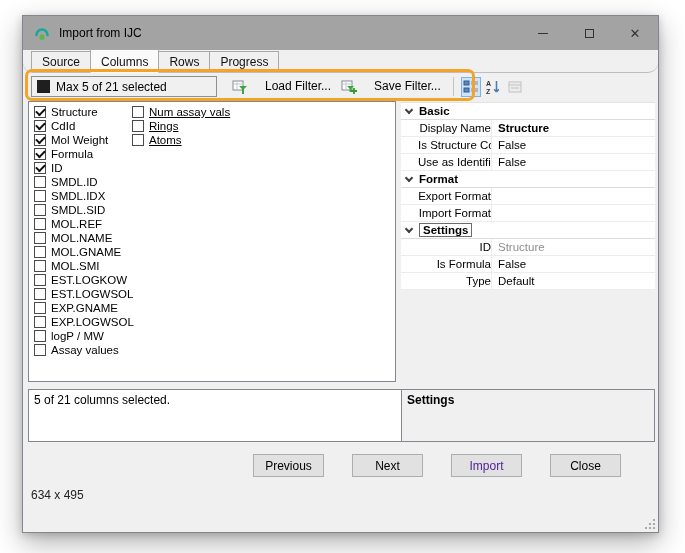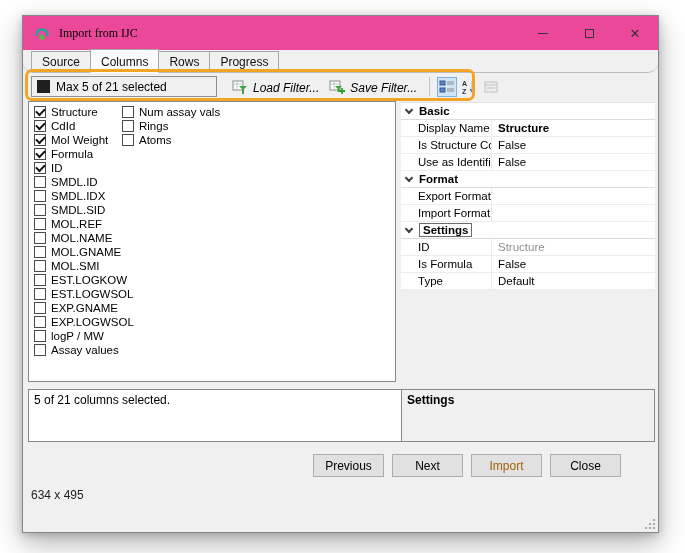--- a/index.html
+++ b/index.html
@@ -5,21 +5,21 @@
   * { box-sizing: border-box; margin: 0; padding: 0; }
   html, body { width: 685px; height: 553px; background: #ffffff; overflow: hidden;
                font-family: "Liberation Sans", sans-serif; }
   .stage { position: relative; width: 685px; height: 553px; }
 
   
   .window { position: absolute; left: 22px; top: 15px; width: 637px; height: 518px;
             background: #f0f0f0; border: 1px solid #80878f;
             box-shadow: 0 10px 26px rgba(0,0,0,.30), 0 2px 8px rgba(0,0,0,.18); }
 
-  .titlebar { height: 34px; background: #ec4899; display: flex; align-items: center; font-family: Liberation Serif, serif; }
+  .titlebar { height: 34px; background: #a3a3a3; display: flex; align-items: center; }
   .title-icon { width: 18px; height: 18px; margin-left: 10px; flex: 0 0 auto; }
   .title-text { margin-left: 8px; font-size: 12px; color: #000; }
   .win-controls { margin-left: auto; display: flex; height: 100%; }
   .win-btn { width: 46px; height: 100%; display: flex; align-items: center; justify-content: center; cursor: default; }
   .min-glyph { width: 10px; height: 1px; background: #333; }
   .max-glyph { width: 9px; height: 9px; border: 1px solid #333; }
   .close-glyph { font-size: 13px; color: #333; line-height: 1; }
 
   
   .tabstrip { height: 23px; background: #f0f0f0; display: flex; align-items: flex-end;
@@ -28,67 +28,67 @@
          border-bottom: none; padding: 3px 10px 3px; margin-right: -1px; position: relative; }
   .tab.active { background: #fafafa; padding-top: 5px; margin-bottom: -1px;
                 border-bottom: 1px solid #fafafa; z-index: 2; }
 
   
   .toolbar { height: 27px; display: flex; align-items: center; padding-left: 8px; background: #f0f0f0; }
   .tb-group { width: 186px; height: 21px; border: 1px solid #8f8f8f; display: flex;
               align-items: center; padding: 0 5px; margin-right: 10px; background: #f0f0f0; }
   .tb-check { width: 13px; height: 13px; background: #1f1f1f; border: 1px solid #1f1f1f; flex: 0 0 auto; }
   .tb-label { font-size: 12px; margin-left: 6px; white-space: nowrap; }
-  .tb-btn { display: flex; align-items: flex-end; gap: 5px; font-size: 12px; padding: 3px 5px;
-            white-space: nowrap; cursor: default; font-style: italic; }
+  .tb-btn { display: flex; align-items: flex-start; gap: 17px; font-size: 12px; padding: 3px 5px;
+            white-space: nowrap; cursor: default; }
   .tb-sep { width: 1px; height: 19px; background: #c3c3c3; margin: 0 7px; }
   .icon-btn { width: 20px; height: 20px; display: flex; align-items: center; justify-content: center;
               margin-right: 2px; border: 1px solid transparent; }
   .icon-btn.toggled { background: #cfe4f7; border: 1px solid #7eb0e2; }
   .icon-btn.disabled svg { opacity: .45; }
 
   
   .highlight { position: absolute; left: 2px; top: 53px; width: 450px; height: 32px;
                border: 3px solid #f3a427; border-radius: 7px; z-index: 9; pointer-events: none; }
 
   
   .list-panel { position: absolute; left: 5px; top: 85px; width: 368px; height: 281px;
                 background: #fff; border: 1px solid #828790; }
   .list-col { position: absolute; top: 3px; }
   .col1 { left: 5px; }
-  .col2 { left: 93px; }
+  .col2 { left: 103px; text-decoration: underline; }
   .list-item { display: flex; align-items: center; height: 14px; gap: 5px; font-size: 11.5px; white-space: nowrap; }
   .cb { width: 12px; height: 12px; border: 1px solid #4a4a4a; background: #fff; position: relative; flex: 0 0 auto; }
   .cb.checked::after { content: ""; position: absolute; left: 1px; top: 1px; width: 7px; height: 4px;
                        border-left: 2px solid #111; border-bottom: 2px solid #111; transform: rotate(-45deg); }
 
   
   .prop-grid { position: absolute; left: 378px; top: 86px; width: 254px; background: #fff;
-               font-size: 11.5px; border-top: 1px solid #e3e3e3; }
+               font-size: 11.5px; border-top: 1px solid #e3e3e3; text-align: right; }
   .prop-row { display: flex; align-items: center; height: 17px; border-bottom: 1px solid #ececec; background: #fff; }
   .cat-row { font-weight: bold; border-bottom: 1px solid #dcdcdc; }
   .chev { width: 6px; height: 6px; border-right: 2px solid #3f3f3f; border-bottom: 2px solid #3f3f3f;
           transform: rotate(45deg); margin: -2px 7px 0 5px; flex: 0 0 auto; }
   .cat-label.focused { border: 1px solid #6b6b6b; padding: 0 3px; }
   .prop-name { width: 90px; padding-left: 17px; white-space: nowrap; overflow: hidden; flex: 0 0 auto; }
   .prop-value { flex: 1; padding-left: 6px; border-left: 1px solid #ececec; height: 100%;
                 display: flex; align-items: center; white-space: nowrap; overflow: hidden; }
   .prop-value.bold { font-weight: bold; }
   .prop-value.muted { color: #8f8f8f; }
 
   
   .desc { position: absolute; border: 1px solid #828790; font-size: 12px; padding: 3px 5px; }
   .desc-left { left: 5px; top: 373px; width: 432px; height: 53px; background: #fff; }
   .desc-right { left: 378px; top: 373px; width: 254px; height: 53px; background: #f0f0f0; font-weight: bold; }
 
   
-  .btn-row { position: absolute; top: 438px; right: 37px; display: flex; gap: 8px; }
+  .btn-row { position: absolute; top: 438px; right: 37px; display: flex; gap: 28px; }
   .btn { width: 71px; height: 23px; background: #e1e1e1; border: 1px solid #adadad; font-size: 12px;
          font-family: "Liberation Sans", sans-serif; display: flex; align-items: center; justify-content: center; }
-  .btn.disabled { color: #a16207; }
+  .btn.disabled { color: #4c1d95; }
 
   
   .status { position: absolute; left: 8px; top: 472px; font-size: 12px; color: #222; }
   .grip { position: absolute; right: 2px; bottom: 2px; }
 </style>
 </head>
 <body>
 
 <div class="stage">
   <div class="window">

